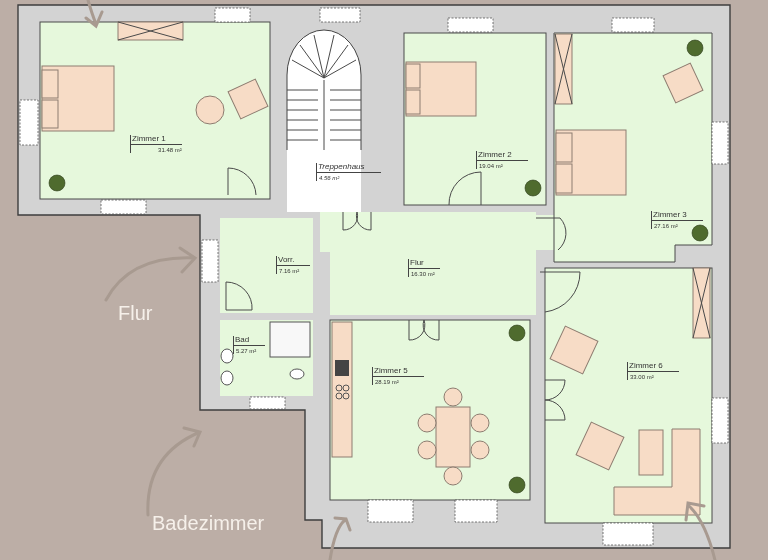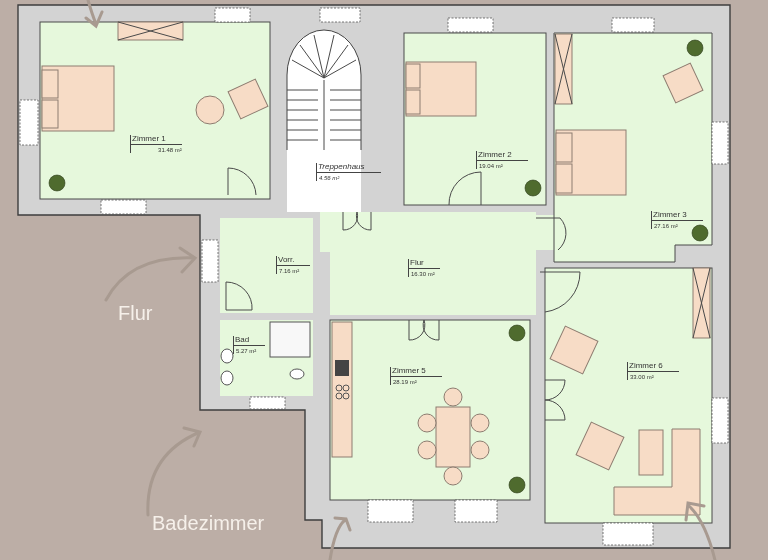--- a/index.html
+++ b/index.html
@@ -189,21 +189,21 @@
     <span class="ar">7.16 m²</span>
   </div>
 <div class="lbl" style="left:408px;top:259px;">
     <span class="nm">Flur</span>
     <span class="ar">16.30 m²</span>
   </div>
 <div class="lbl" style="left:233px;top:336px;">
     <span class="nm">Bad</span>
     <span class="ar">5.27 m²</span>
   </div>
-<div class="lbl" style="left:390px;top:367px;">
+<div class="lbl" style="left:372px;top:367px;">
     <span class="nm">Zimmer 5</span>
     <span class="ar">28.19 m²</span>
   </div>
 <div class="lbl" style="left:627px;top:362px;">
     <span class="nm">Zimmer 6</span>
     <span class="ar">33.00 m²</span>
   </div>
 
 <div class="anno" style="left:118px;top:302px;">Flur</div>
 <div class="anno" style="left:136px;top:512px;margin-left:16px;">Badezimmer</div>

